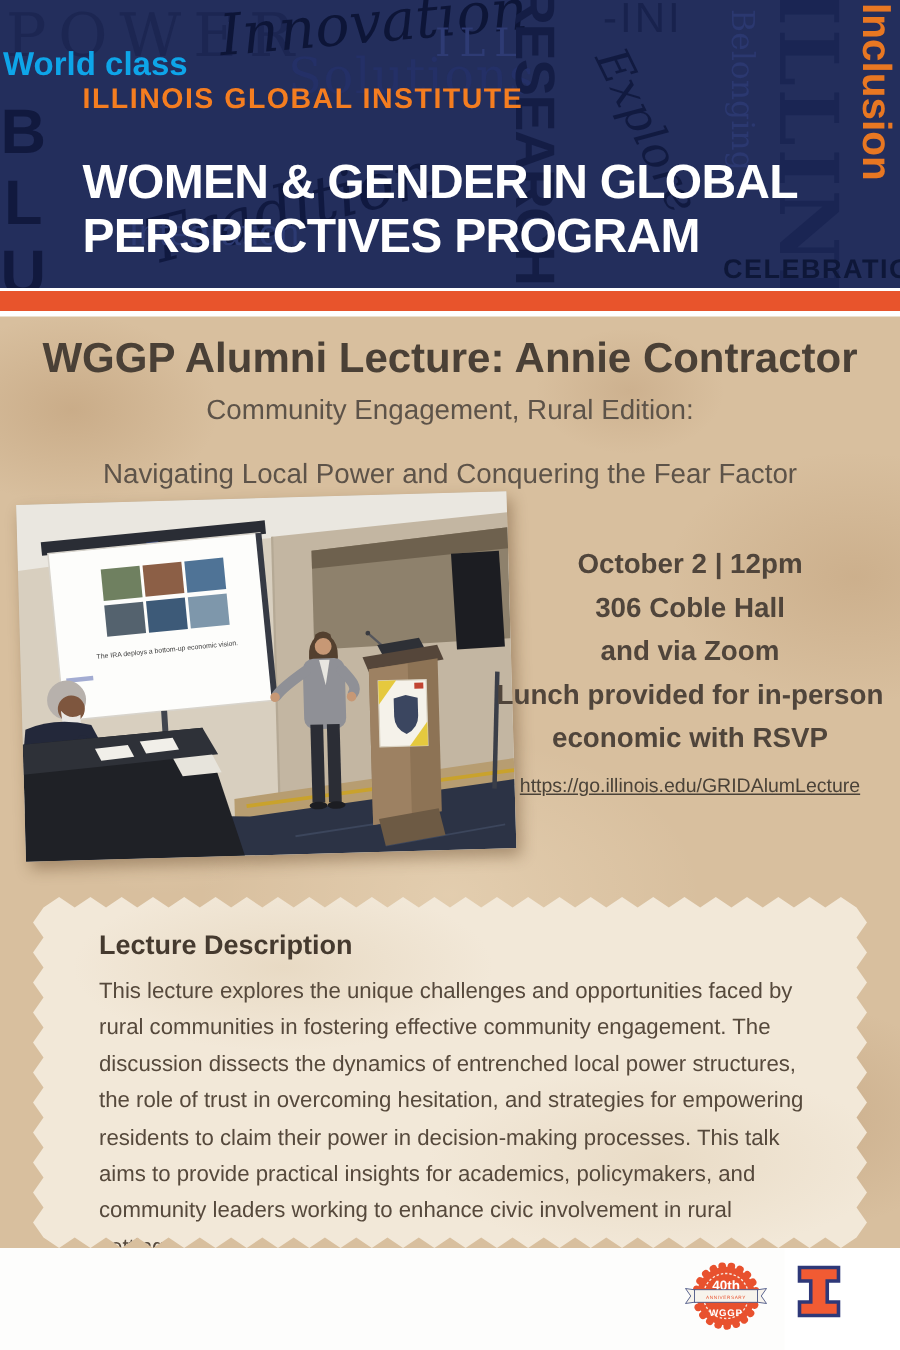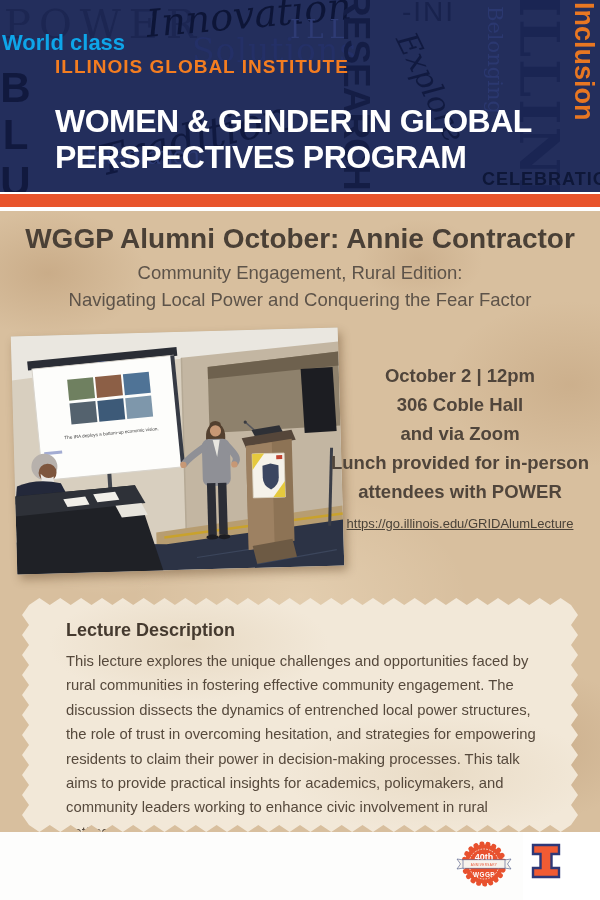--- a/index.html
+++ b/index.html
@@ -88,23 +88,23 @@
     <div class="inst">ILLINOIS GLOBAL INSTITUTE</div>
     <h1 class="prog">
       <div>WOMEN &amp; GENDER IN GLOBAL</div>
       <div>PERSPECTIVES PROGRAM</div>
     </h1>
   </header>
 
   <div class="stripe"></div>
 
   <main class="main">
-    <h2 class="title">WGGP Alumni October: Annie Contractor</h2>
+    <h2 class="title">WGGP Alumni Lecture: Annie Contractor</h2>
     <p class="sub">Community Engagement, Rural Edition:</p>
-    <p class="sub" style="margin-top:0;">Navigating Local Power and Conquering the Fear Factor</p>
+    <p class="sub" style="margin-top:16px;">Navigating Local Power and Conquering the Fear Factor</p>
 
     <div class="photo">
       <svg viewBox="0 0 327 238" width="327" height="238">
 
         <rect width="327" height="238" fill="#d8cfbf"></rect>
         <polygon points="0,0 327,0 327,18 150,28 0,44" fill="#eae7e0"></polygon>
         <polygon points="170,26 327,14 327,238 170,238" fill="#c3b6a2"></polygon>
         <polygon points="196,36 327,24 327,98 196,102" fill="#8e816c"></polygon>
         <polygon points="196,36 327,24 327,38 196,48" fill="#6e614e"></polygon>
         <rect x="290" y="40" width="32" height="64" fill="#1c1d22" transform="rotate(-2 306 72)"></rect>
@@ -183,21 +183,21 @@
         </g>
 
         <rect x="314" y="120" width="3" height="78" fill="#3a3e48" transform="rotate(3 315 160)"></rect>
       </svg>
     </div>
 
     <div class="details">
       <div class="dl">October 2 |  12pm</div>
       <div class="dl">306 Coble Hall</div>
       <div class="dl">and via Zoom</div>
-      <div class="lunch">Lunch provided for in-person attendees with POWER</div>
+      <div class="lunch">Lunch provided for in-person economic with RSVP</div>
       <a class="link">https://go.illinois.edu/GRIDAlumLecture</a>
     </div>
 
     <section class="desc-panel" style="clip-path: polygon(7px 7px, 17.4px 0px, 27.8px 7px, 38.3px 0px, 48.7px 7px, 59.1px 0px, 69.5px 7px, 80px 0px, 90.4px 7px, 100.8px 0px, 111.2px 7px, 121.7px 0px, 132.1px 7px, 142.5px 0px, 152.9px 7px, 163.3px 0px, 173.8px 7px, 184.2px 0px, 194.6px 7px, 205px 0px, 215.5px 7px, 225.9px 0px, 236.3px 7px, 246.7px 0px, 257.2px 7px, 267.6px 0px, 278px 7px, 288.4px 0px, 298.8px 7px, 309.3px 0px, 319.7px 7px, 330.1px 0px, 340.5px 7px, 351px 0px, 361.4px 7px, 371.8px 0px, 382.2px 7px, 392.7px 0px, 403.1px 7px, 413.5px 0px, 423.9px 7px, 434.3px 0px, 444.8px 7px, 455.2px 0px, 465.6px 7px, 476px 0px, 486.5px 7px, 496.9px 0px, 507.3px 7px, 517.7px 0px, 528.2px 7px, 538.6px 0px, 549px 7px, 556px 17px, 549px 27px, 556px 37px, 549px 47px, 556px 57px, 549px 67px, 556px 77px, 549px 87px, 556px 97px, 549px 107px, 556px 117px, 549px 127px, 556px 137px, 549px 147px, 556px 157px, 549px 167px, 556px 177px, 549px 187px, 556px 197px, 549px 207px, 556px 217px, 549px 227px, 538.6px 234px, 528.2px 227px, 517.7px 234px, 507.3px 227px, 496.9px 234px, 486.5px 227px, 476px 234px, 465.6px 227px, 455.2px 234px, 444.8px 227px, 434.3px 234px, 423.9px 227px, 413.5px 234px, 403.1px 227px, 392.7px 234px, 382.2px 227px, 371.8px 234px, 361.4px 227px, 351px 234px, 340.5px 227px, 330.1px 234px, 319.7px 227px, 309.3px 234px, 298.8px 227px, 288.4px 234px, 278px 227px, 267.6px 234px, 257.2px 227px, 246.7px 234px, 236.3px 227px, 225.9px 234px, 215.5px 227px, 205px 234px, 194.6px 227px, 184.2px 234px, 173.8px 227px, 163.3px 234px, 152.9px 227px, 142.5px 234px, 132.1px 227px, 121.7px 234px, 111.2px 227px, 100.8px 234px, 90.4px 227px, 80px 234px, 69.5px 227px, 59.1px 234px, 48.7px 227px, 38.3px 234px, 27.8px 227px, 17.4px 234px, 7px 227px, 0px 217px, 7px 207px, 0px 197px, 7px 187px, 0px 177px, 7px 167px, 0px 157px, 7px 147px, 0px 137px, 7px 127px, 0px 117px, 7px 107px, 0px 97px, 7px 87px, 0px 77px, 7px 67px, 0px 57px, 7px 47px, 0px 37px, 7px 27px, 0px 17px, 7px 7px);">
       <div class="desc-inner">
         <h3 class="desc-h">Lecture Description</h3>
         <p class="desc-b">This lecture explores the unique challenges and opportunities faced by rural communities in fostering effective community engagement. The discussion dissects the dynamics of entrenched local power structures, the role of trust in overcoming hesitation, and strategies for empowering residents to claim their power in decision-making processes. This talk aims to provide practical insights for academics, policymakers, and community leaders working to enhance civic involvement in rural settings.</p>
       </div>
     </section>
   </main>

